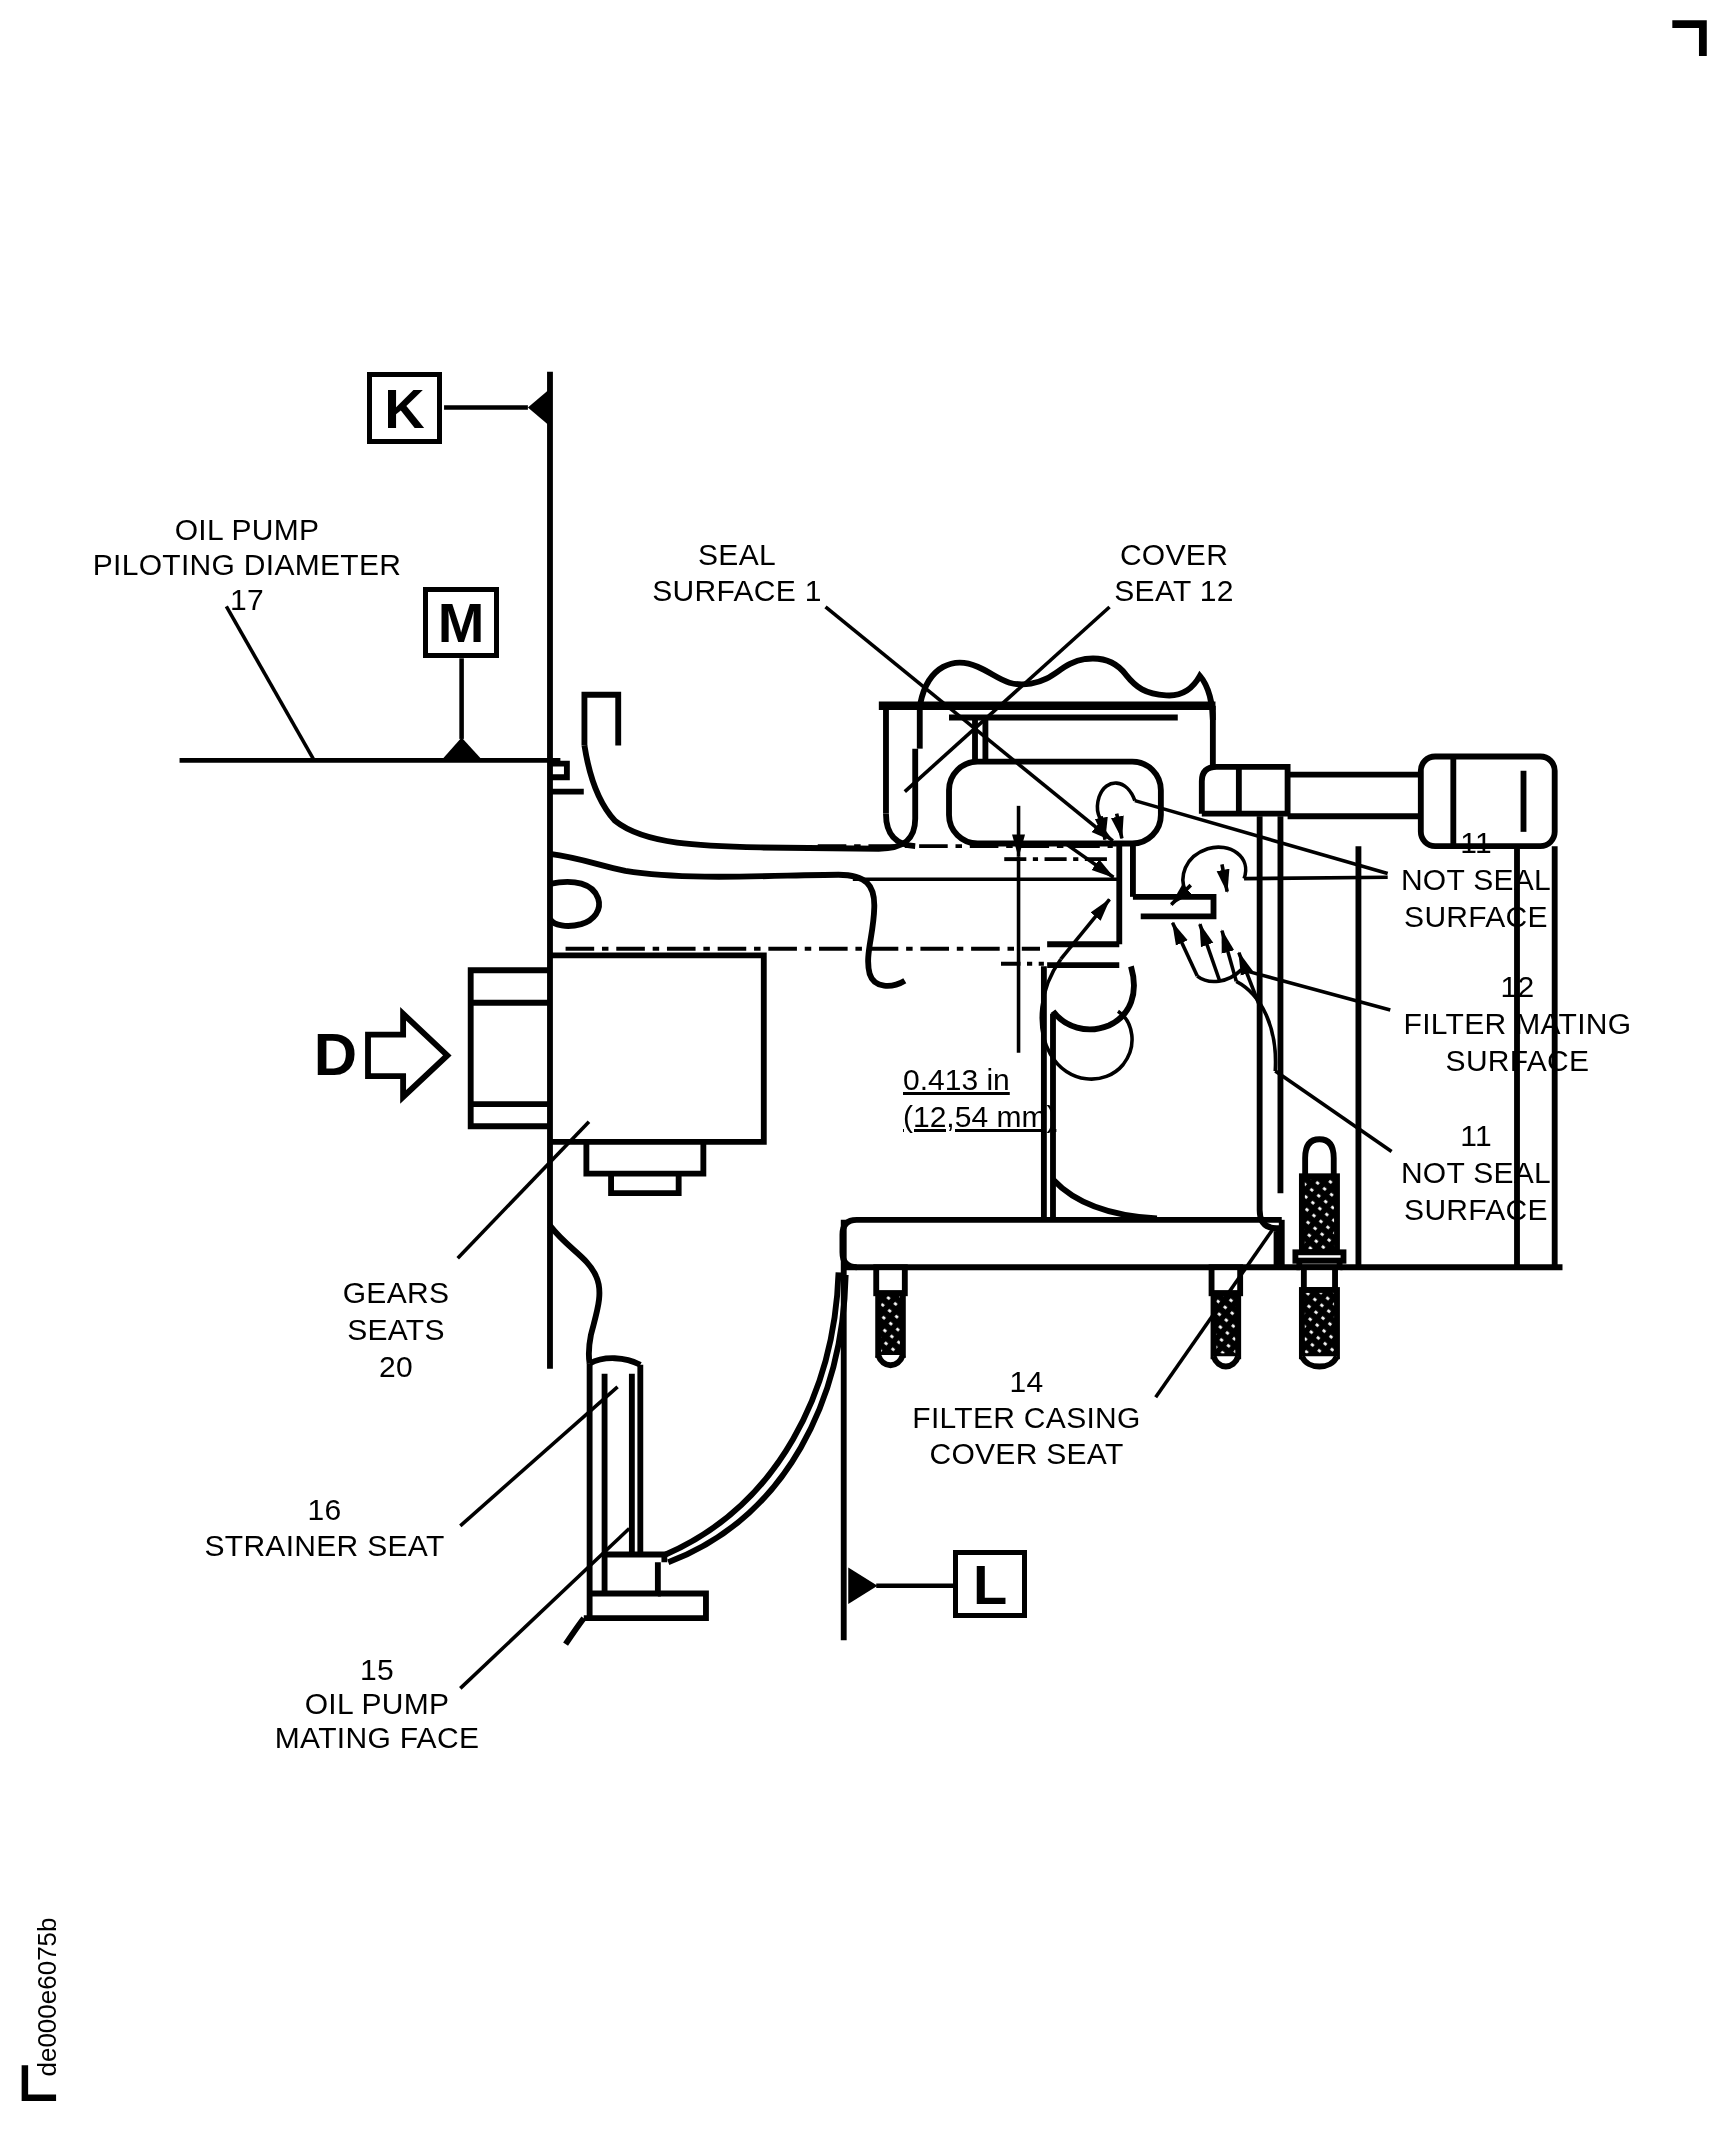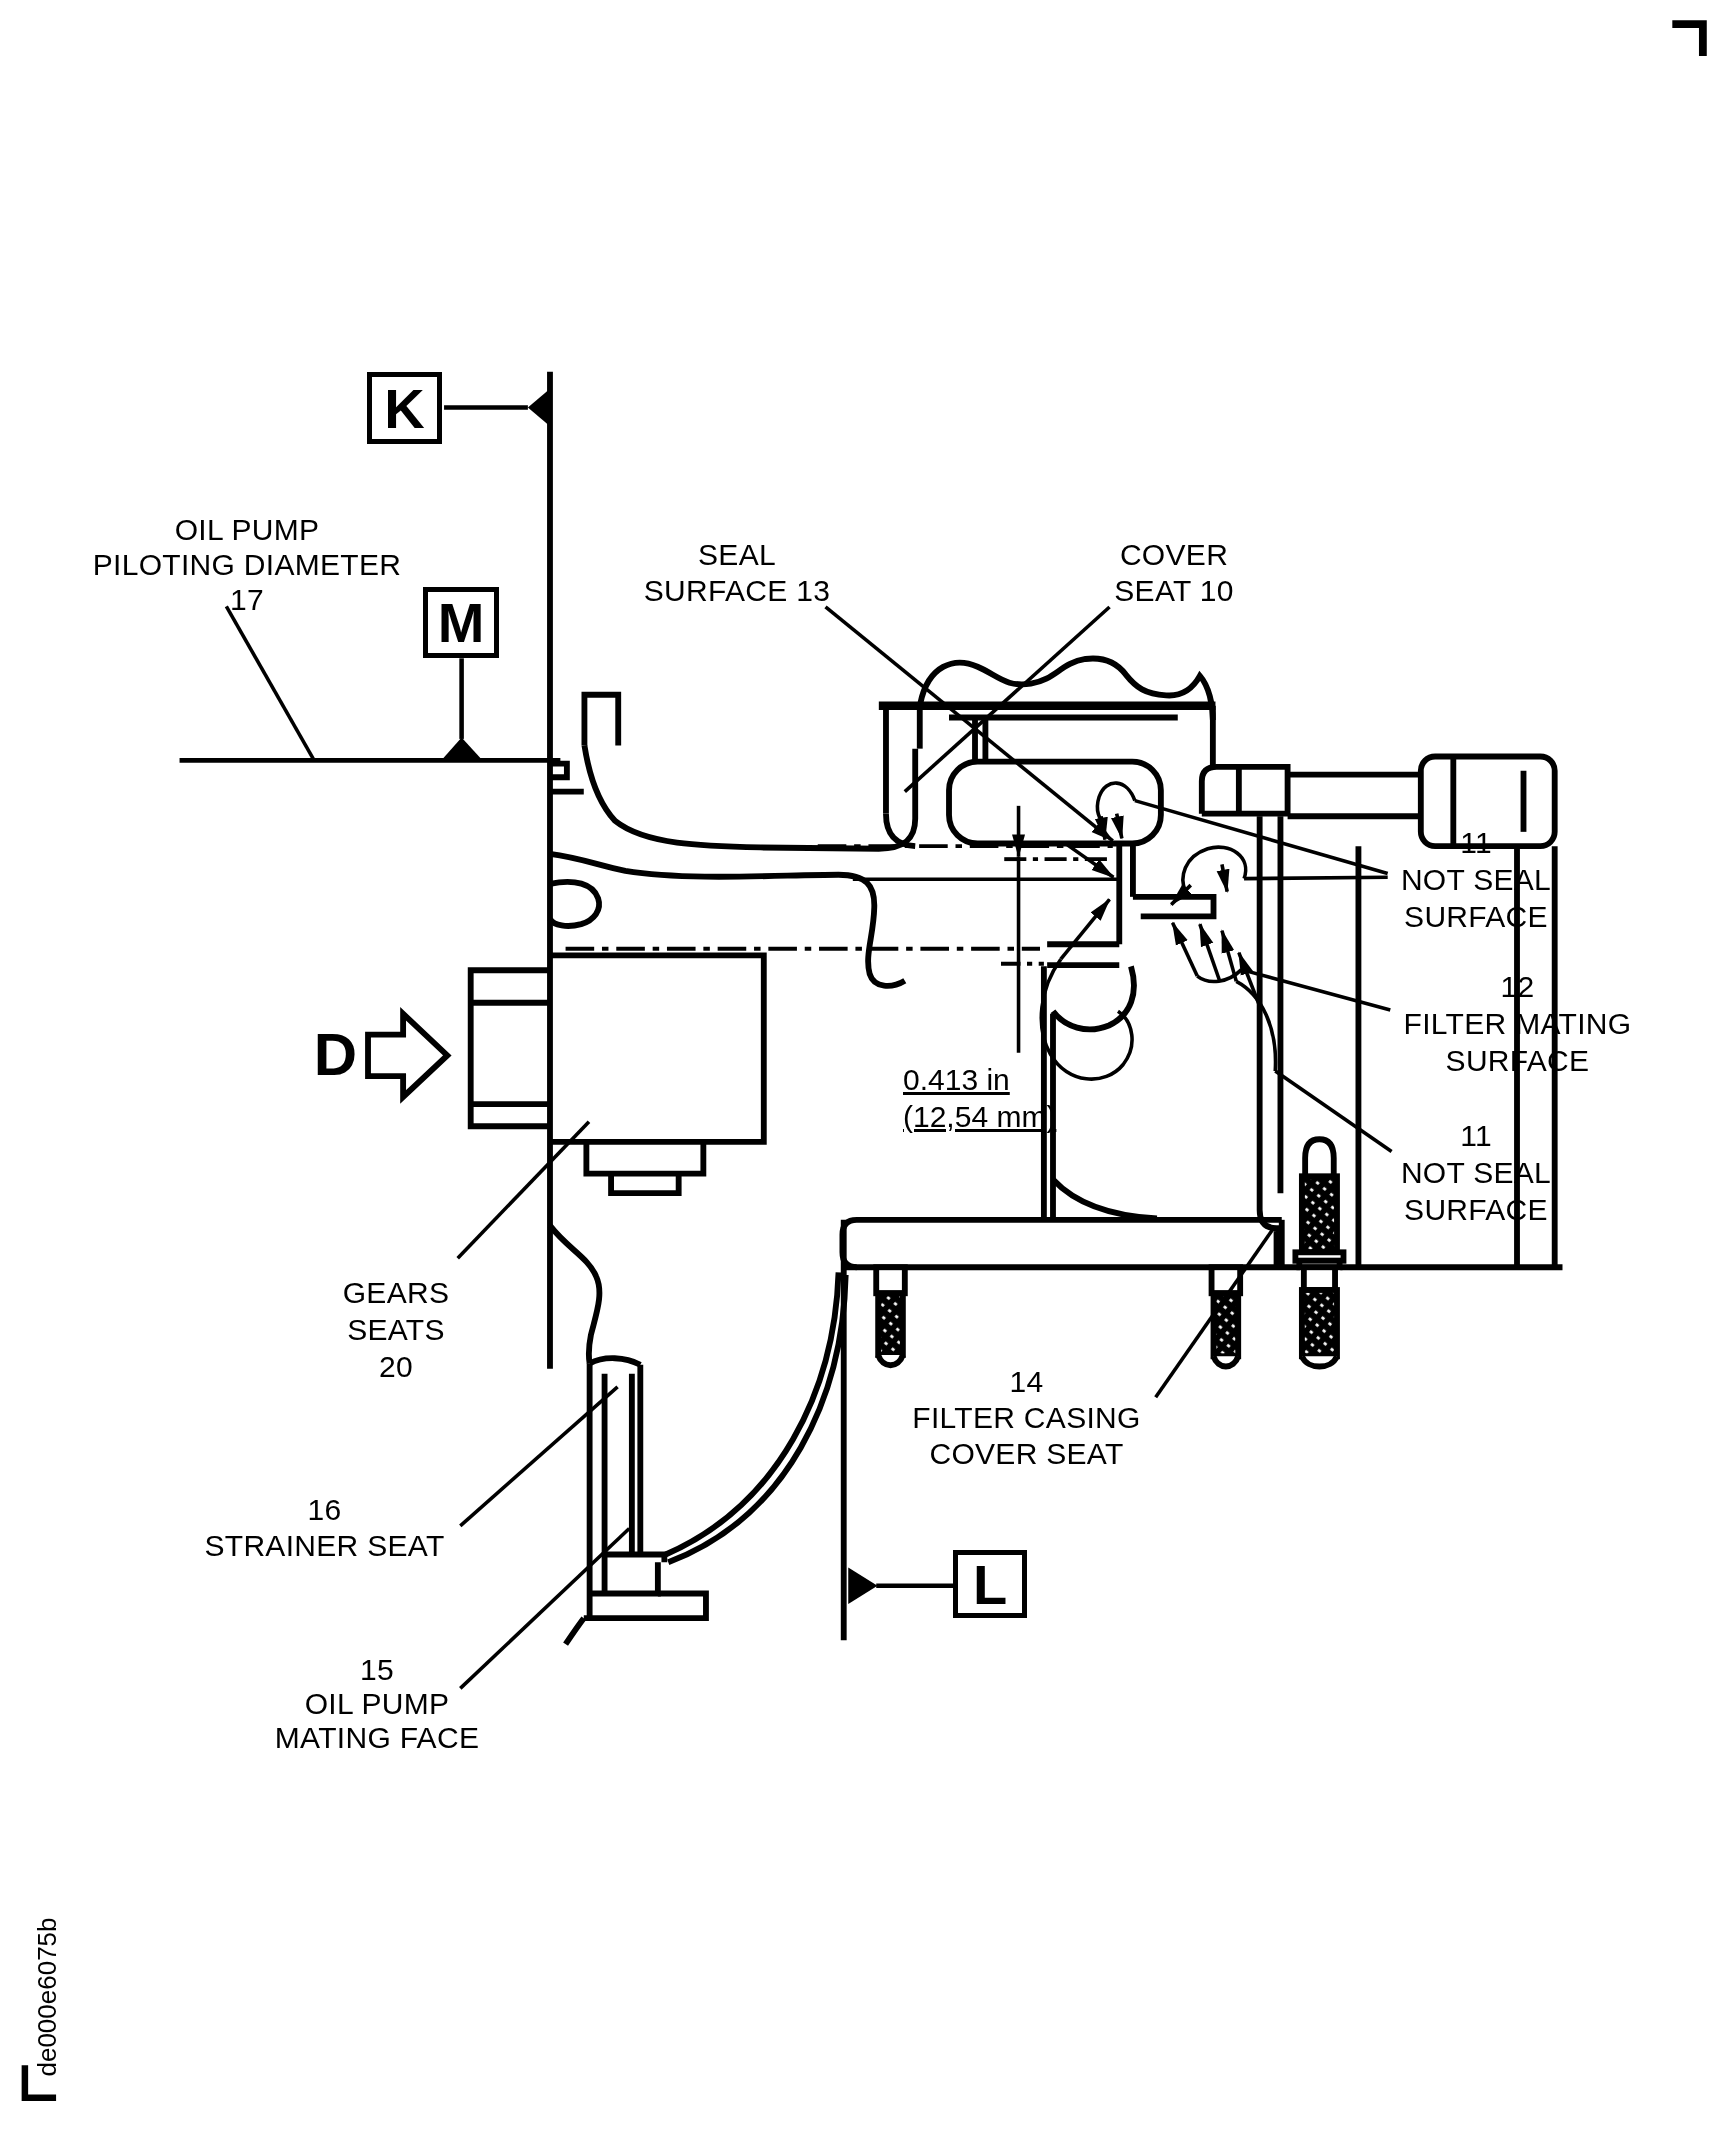--- a/index.html
+++ b/index.html
@@ -221,26 +221,26 @@
   </div>
 
   <div class="callout" style="left:91px;top:512px;width:312px;line-height:35px;">
     <div>OIL PUMP</div>
     <div>PILOTING DIAMETER</div>
     <div>17</div>
   </div>
 
   <div class="callout" style="left:617px;top:537px;width:240px;line-height:36px;">
     <div>SEAL</div>
-    <div>SURFACE 13</div>
+    <div>SURFACE 1</div>
   </div>
 
   <div class="callout" style="left:1053px;top:537px;width:242px;line-height:36px;text-align:center;">
     <div>COVER</div>
-    <div>SEAT 10</div>
+    <div>SEAT 12</div>
   </div>
 
   <div class="callout" style="left:1377px;top:824px;width:198px;line-height:37px;">
     <div>11</div>
     <div>NOT SEAL</div>
     <div>SURFACE</div>
   </div>
 
   <div class="callout" style="left:1391px;top:968px;width:253px;line-height:37px;">
     <div>12</div>

